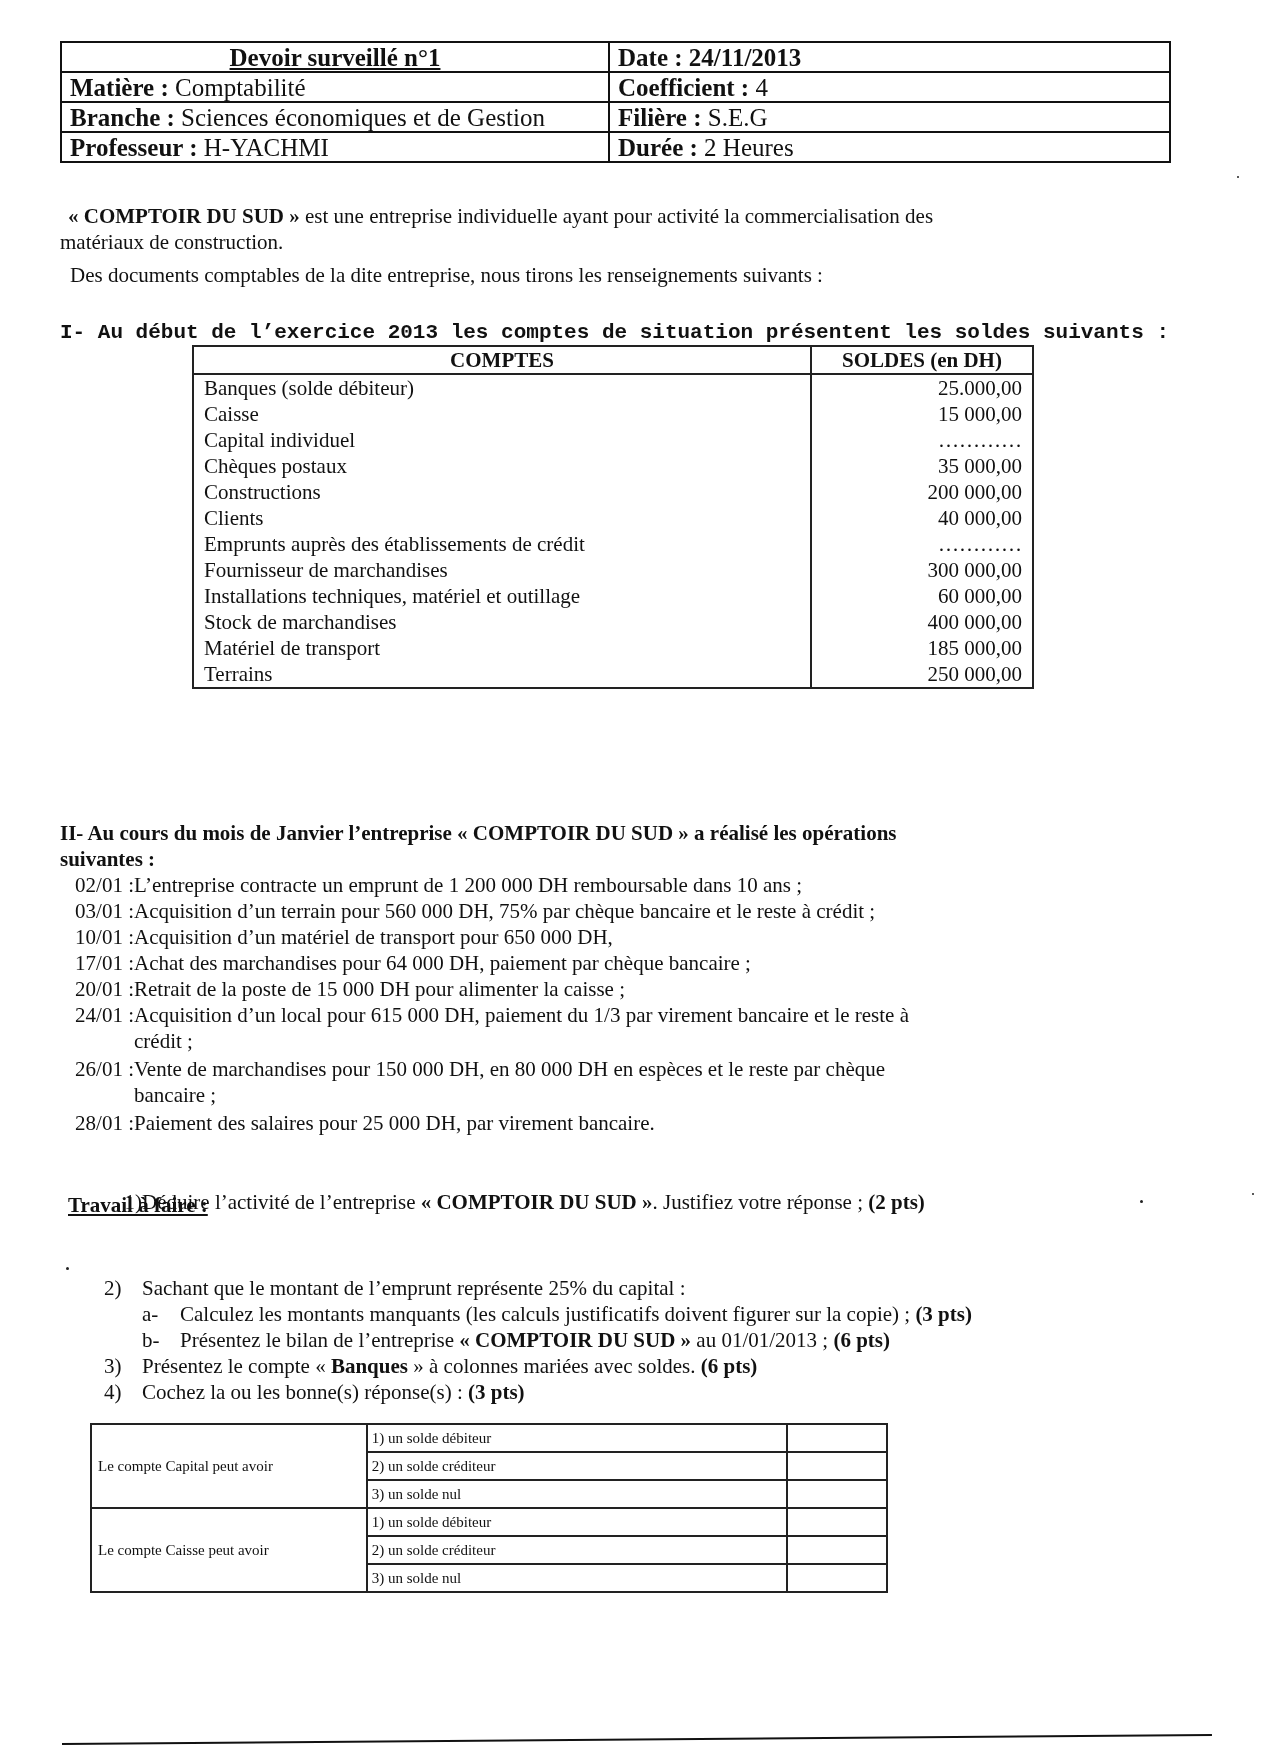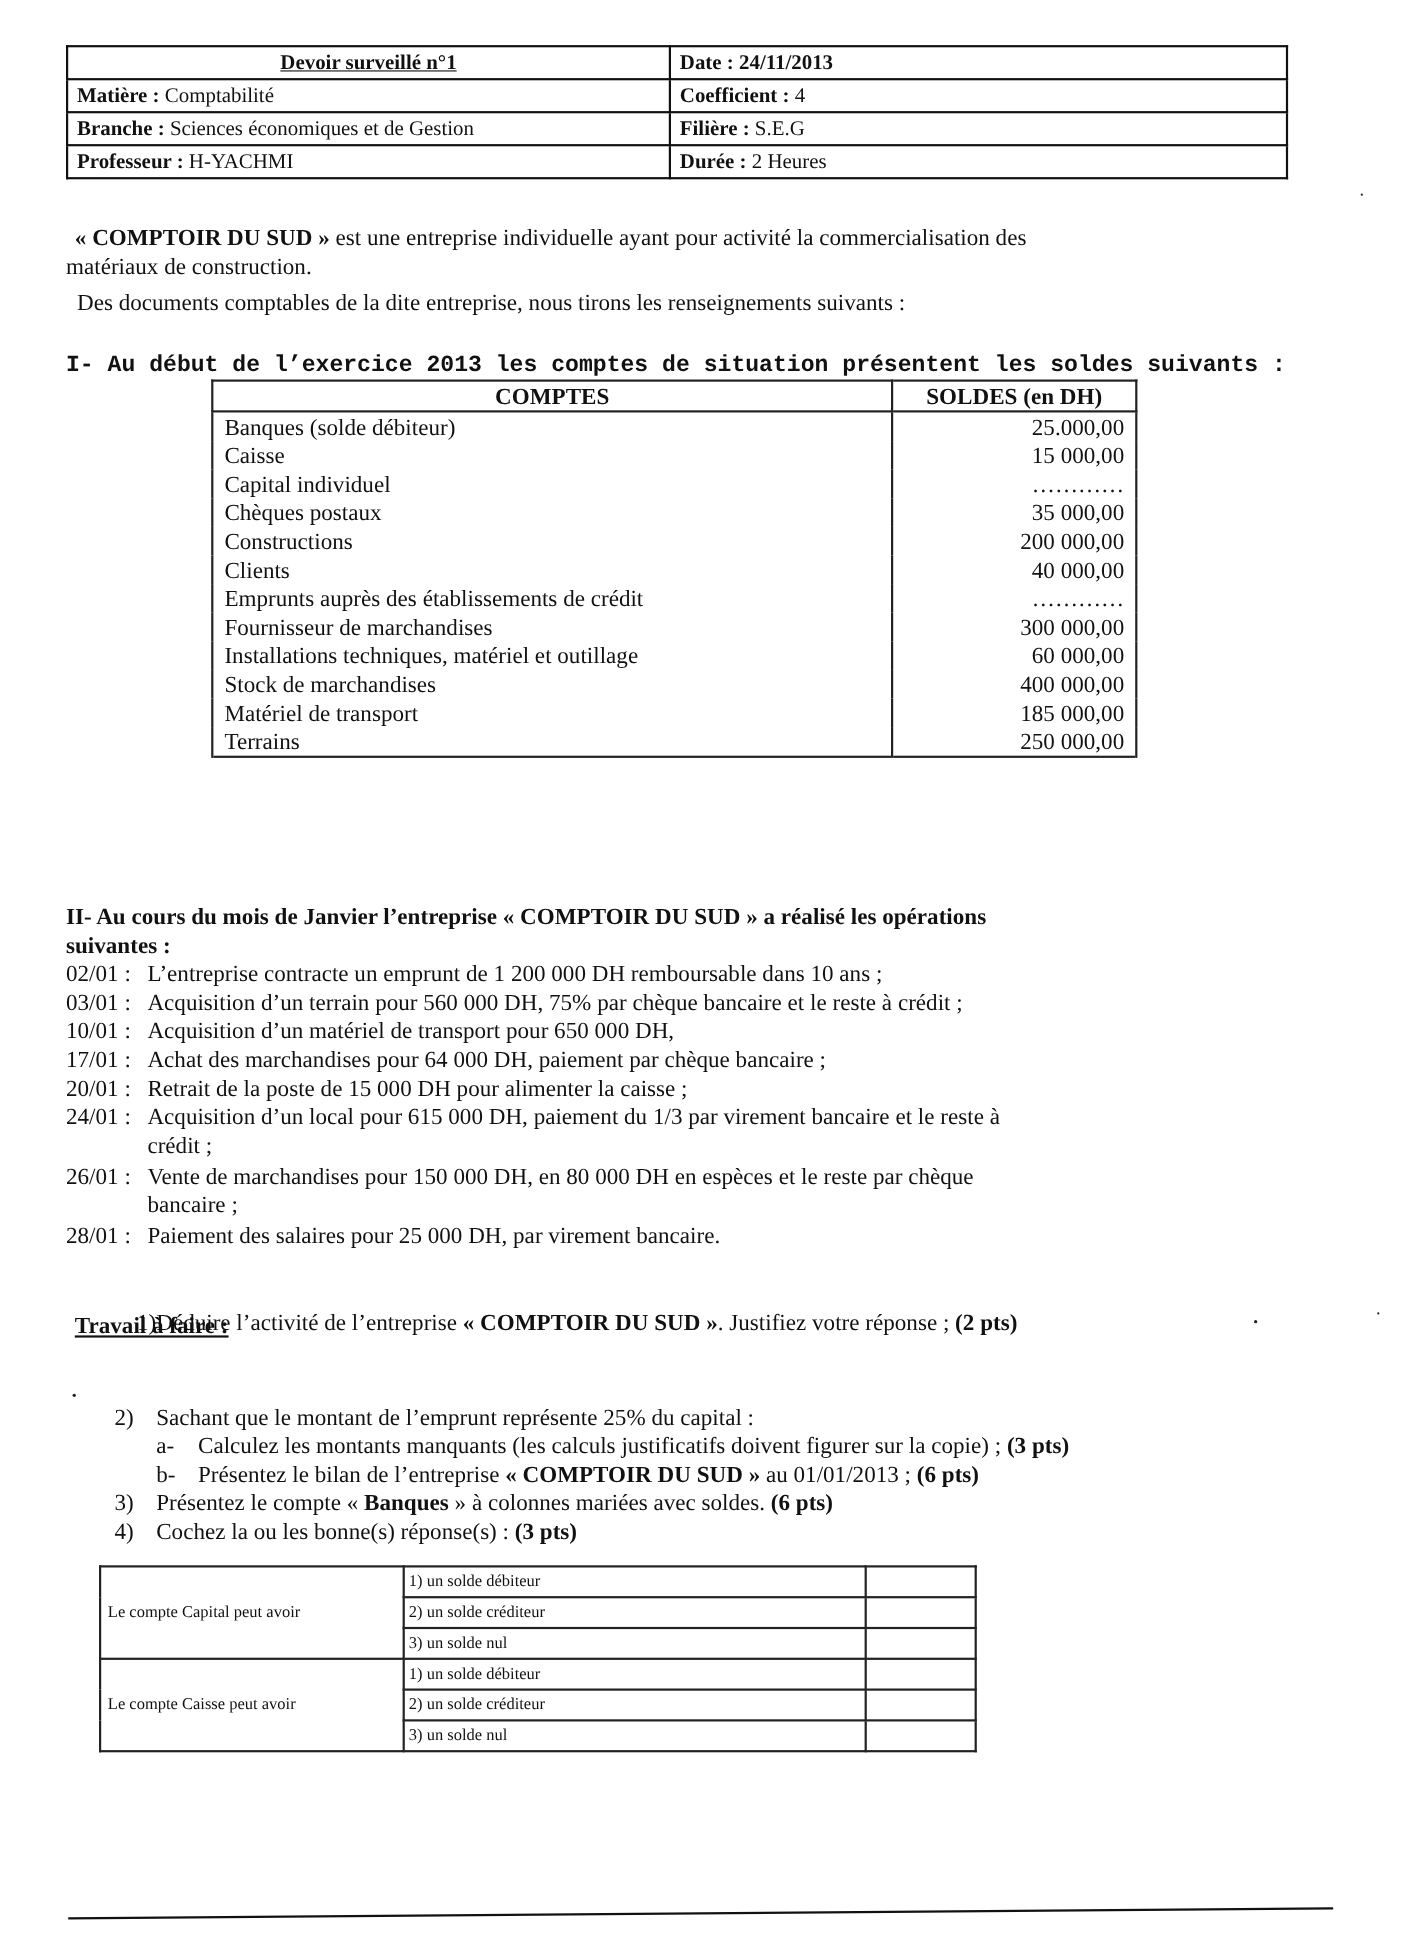--- a/index.html
+++ b/index.html
@@ -12,21 +12,21 @@
   b, .bold { font-weight: bold; }
   .u { text-decoration: underline; }
 
   
   .hdr {
     position: absolute; left: 60px; top: 41px; width: 1111px;
     border: 2px solid #111; border-collapse: collapse;
   }
   .hdr td {
     border: 2px solid #111; height: 28px; padding: 0 8px;
-    font-size: 19px; line-height: 26px; vertical-align: bottom;
+    font-size: 25px; line-height: 26px; vertical-align: bottom;
   }
   .hdr td.left { width: 530px; }
   .hdr td.center { text-align: center; }
 
   .para { position: absolute; left: 68px; line-height: 26px; font-size: 21px; }
 
   
   .comptes {
     position: absolute; left: 192px; top: 345px; width: 842px;
     border-collapse: collapse; border: 2px solid #222; padding-left: 40px;
@@ -36,21 +36,21 @@
     padding: 0; line-height: 24px;
   }
   .comptes td {
     border-left: 2px solid #222; border-right: 2px solid #222;
     font-size: 21px; line-height: 26px; height: 26px; padding: 0 10px 0 10px;
     white-space: nowrap;
   }
   .comptes td.amt { text-align: right; width: 200px; }
 
   .op { position: absolute; left: 68px; font-size: 21px; line-height: 26px; }
-  .op .d { display: inline-block; width: 74px; }
+  .op .d { display: inline-block; width: 74px; text-align: right; }
   .op .cont { padding-left: 74px; }
 
   .task { position: absolute; font-size: 21px; line-height: 26px; }
   .task .n { display: inline-block; width: 38px; }
 
   
   .qcm {
     position: absolute; left: 90px; top: 1423px; width: 798px;
     border-collapse: collapse; border: 2px solid #222;
   }

